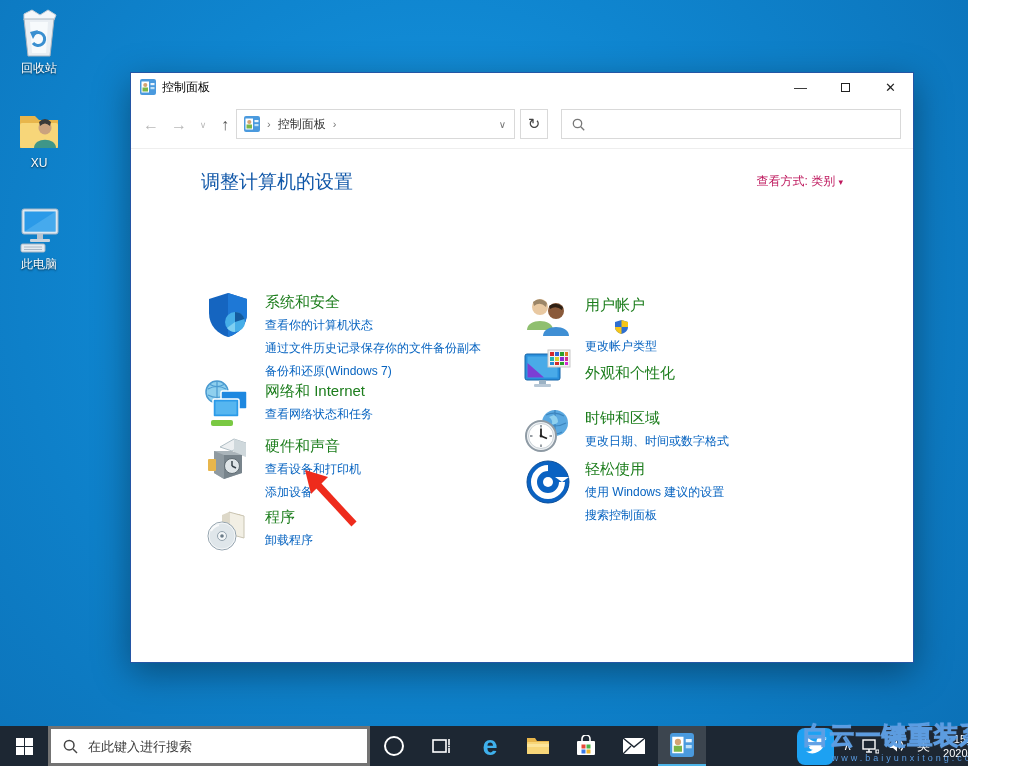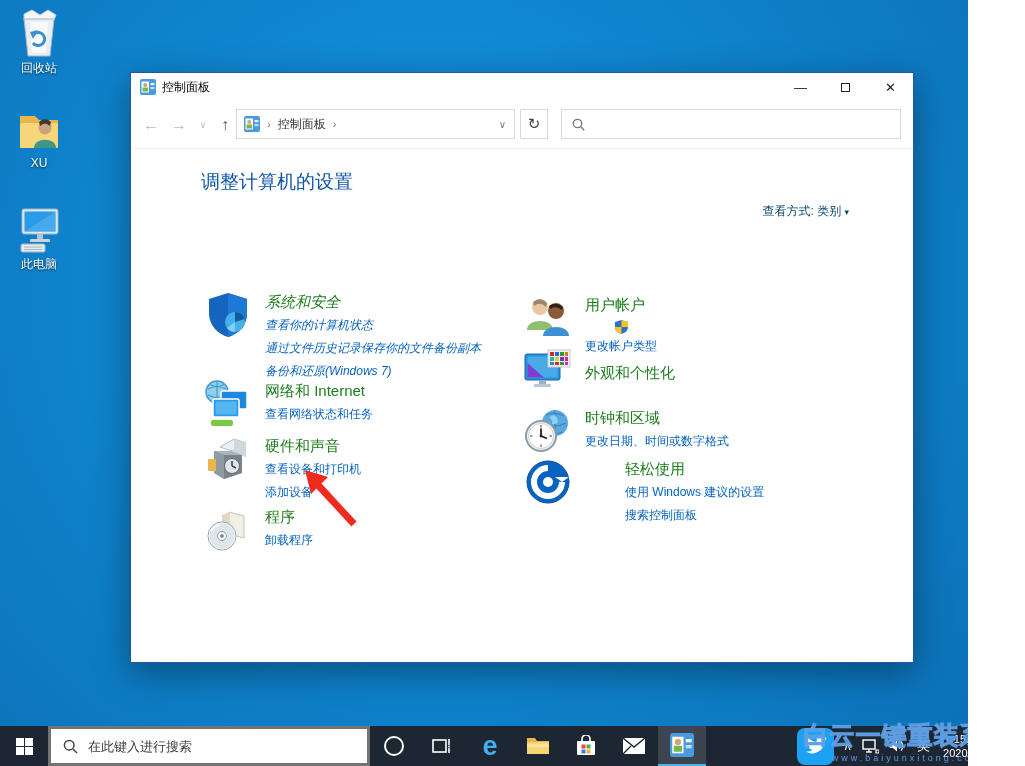--- a/index.html
+++ b/index.html
@@ -39,21 +39,21 @@
     color:#444; font-size:15px; cursor:pointer; background:#fff; }
   .win-search { position:absolute; left:430px; top:8px; width:340px; height:30px;
     border:1px solid #d9d9d9; background:#fff; display:flex; align-items:center; }
   .win-search input { border:none; outline:none; flex:1; font-size:12px; color:#333;
     font-family:"Liberation Sans",sans-serif; }
   .win-search input::placeholder { color:#777; }
   .win-search svg { margin:0 8px 0 10px; }
 
   .content { position:relative; width:100%; height:513px; background:#fff; }
   .page-heading { position:absolute; left:70px; top:20px; font-size:19px; color:#1057a8; }
-  .view-by { position:absolute; right:64px; top:24px; font-size:12px; color:#0c4a6e;margin-top:30px; }
+  .view-by { position:absolute; right:70px; top:24px; font-size:12px; color:#be185d; }
   .view-by .vlink { color:#066c0; cursor:pointer; }
   .view-by .varrow { color:#066c0; font-size:9px; }
 
   .cat { position:absolute; display:flex; }
   .cat svg.cat-ic { flex:0 0 48px; }
   .cat-text { margin-left:13px; padding-top:2px; }
   .cat-title { display:block; font-size:15px; color:#1c7d1c; text-decoration:none; margin-bottom:5px; cursor:pointer; }
   .cat-link { display:block; font-size:12px; color:#0663c0; text-decoration:none; margin-bottom:6px; cursor:pointer; }
   .cat-link-shield { display:flex; align-items:center; gap:4px;flex-direction:column; }
 
@@ -196,21 +196,21 @@
     </div>
 
     <div class="content">
       <div class="page-heading">调整计算机的设置</div>
       <div class="view-by">
         <span>查看方式:</span>
         <span class="vlink">类别</span>
         <span class="varrow">▾</span>
       </div>
 
-      <div class="cat" style="left:73px;top:142px;font-style:italic;">
+      <div class="cat" style="left:73px;top:142px;">
         <svg class="cat-ic" width="48" height="48" viewBox="0 0 48 48">
           <path d="M24 2 L43 8 V22 C43 35 34 43 24 46 C14 43 5 35 5 22 V8 Z" fill="#1565c0"></path>
           <path d="M24 2 L43 8 V22 C43 35 34 43 24 46 Z" fill="#1e78d6"></path>
           <circle cx="31" cy="31" r="10" fill="#46aee8"></circle>
           <path d="M31 31 L31 21 A10 10 0 0 1 40.5 28 Z" fill="#145a9e"></path>
           <path d="M31 31 L23 37 A10 10 0 0 0 31 41 Z" fill="#7fd0f2"></path>
         </svg>
         <div class="cat-text">
           <a class="cat-title">系统和安全</a>
           <a class="cat-link">查看你的计算机状态</a>
@@ -336,21 +336,21 @@
           <line x1="17" y1="29" x2="17" y2="21.5" stroke="#222" stroke-width="1.8"></line>
           <line x1="17" y1="29" x2="23" y2="31.5" stroke="#222" stroke-width="1.8"></line>
           <circle cx="17" cy="29" r="1.4" fill="#222"></circle>
         </svg>
         <div class="cat-text">
           <a class="cat-title">时钟和区域</a>
           <a class="cat-link">更改日期、时间或数字格式</a>
         </div>
       </div>
 
-      <div class="cat" style="left:393px;top:309px;gap:40px;">
+      <div class="cat" style="left:393px;top:309px;">
         <svg class="cat-ic" width="48" height="48" viewBox="0 0 48 48">
           <circle cx="24" cy="24" r="21" fill="#0a62c2"></circle>
           <circle cx="24" cy="24" r="21" fill="none" stroke="#0b4f9b" stroke-width="1"></circle>
           <path d="M24 10 a14 14 0 1 0 14 14" stroke="#fff" stroke-width="6" fill="none"></path>
           <polygon points="38,24 31,19 45,19" fill="#fff"></polygon>
           <circle cx="24" cy="24" r="5" fill="#fff"></circle>
         </svg>
         <div class="cat-text">
           <a class="cat-title">轻松使用</a>
           <a class="cat-link">使用 Windows 建议的设置</a>

